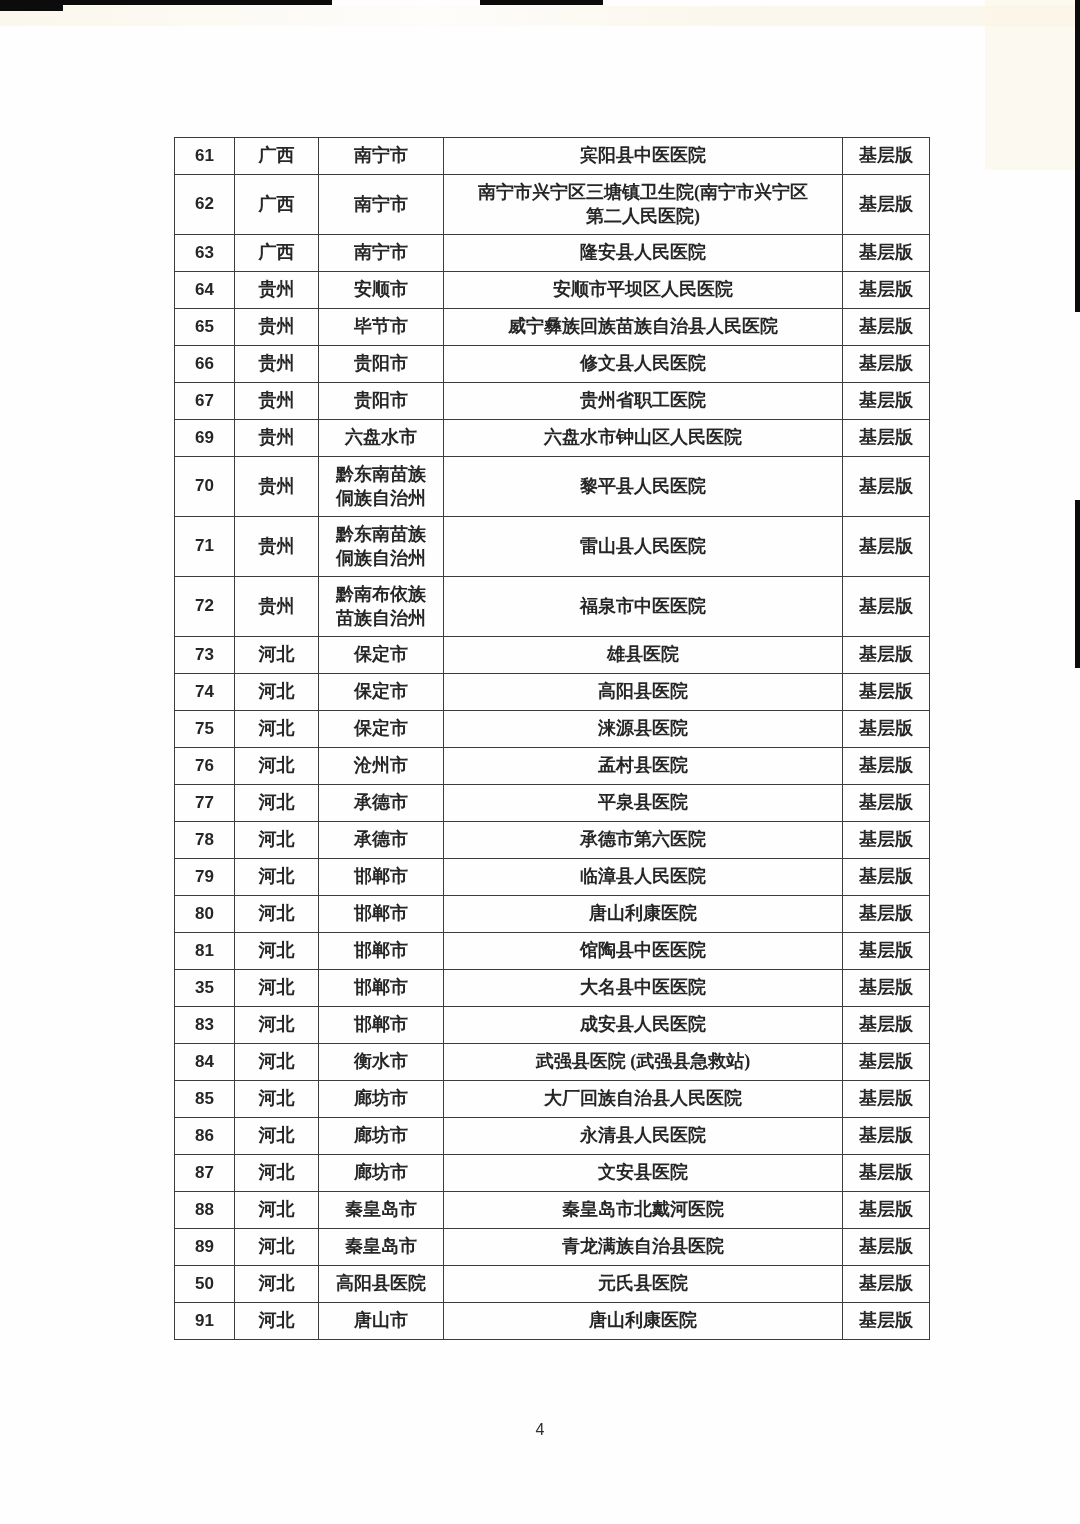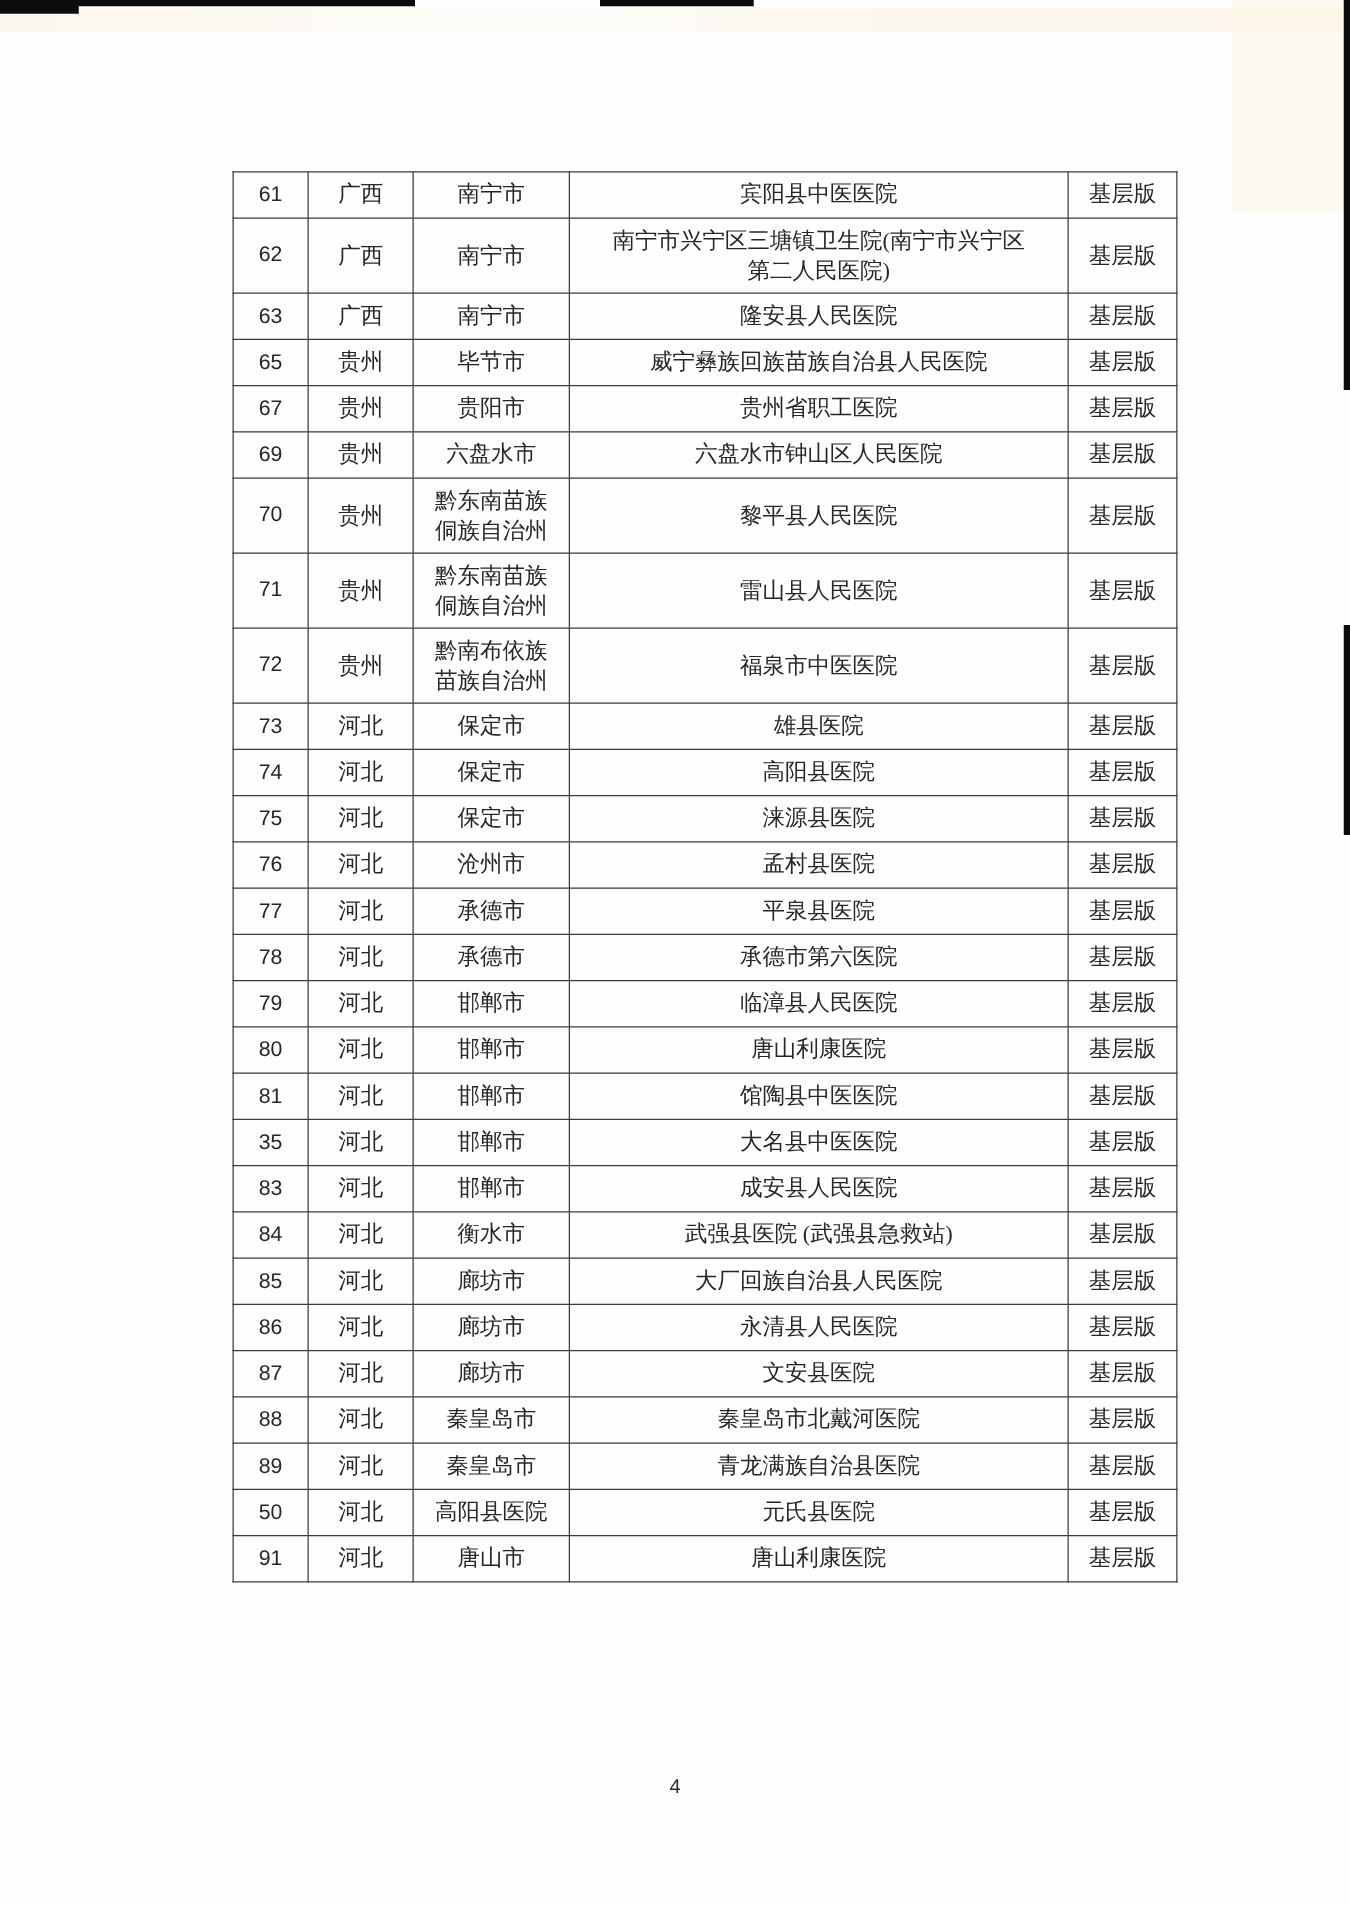--- a/index.html
+++ b/index.html
@@ -41,25 +41,26 @@
     background: #0c0c0c;
   }
   .artifact-topleft   { left: 0;     top: 0; width: 63px;  height: 11px; }
   .artifact-topline-a { left: 60px;  top: 0; width: 272px; height: 5px;  }
   .artifact-topline-b { left: 480px; top: 0; width: 123px; height: 5px;  }
   .artifact-right-a   { left: 1075px; top: 0;     width: 5px; height: 312px; }
   .artifact-right-b   { left: 1075px; top: 500px; width: 5px; height: 168px; }
 
   table.hospital-table {
     position: absolute;
-    left: 186px;
+    left: 174px;
     top: 137px;
     width: 755px;
     border-collapse: collapse;
     table-layout: fixed;
+    font-weight: bold;
   }
   table.hospital-table td {
     border: 1px solid #3c3c3c;
     text-align: center;
     vertical-align: middle;
     font-size: 18px;
     line-height: 1.3;
     white-space: pre-line;
     padding: 0 2px;
     overflow: hidden;
@@ -122,24 +123,38 @@
           <td class="col-version">基层版</td>
         </tr>
         <tr>
           <td class="col-index">63</td>
           <td class="col-province">广西</td>
           <td class="col-city">南宁市</td>
           <td class="col-hospital">隆安县人民医院</td>
           <td class="col-version">基层版</td>
         </tr>
         <tr>
+          <td class="col-index">64</td>
+          <td class="col-province">贵州</td>
+          <td class="col-city">安顺市</td>
+          <td class="col-hospital">安顺市平坝区人民医院</td>
+          <td class="col-version">基层版</td>
+        </tr>
+        <tr>
           <td class="col-index">65</td>
           <td class="col-province">贵州</td>
           <td class="col-city">毕节市</td>
           <td class="col-hospital">威宁彝族回族苗族自治县人民医院</td>
+          <td class="col-version">基层版</td>
+        </tr>
+        <tr>
+          <td class="col-index">66</td>
+          <td class="col-province">贵州</td>
+          <td class="col-city">贵阳市</td>
+          <td class="col-hospital">修文县人民医院</td>
           <td class="col-version">基层版</td>
         </tr>
         <tr>
           <td class="col-index">67</td>
           <td class="col-province">贵州</td>
           <td class="col-city">贵阳市</td>
           <td class="col-hospital">贵州省职工医院</td>
           <td class="col-version">基层版</td>
         </tr>
         <tr>

